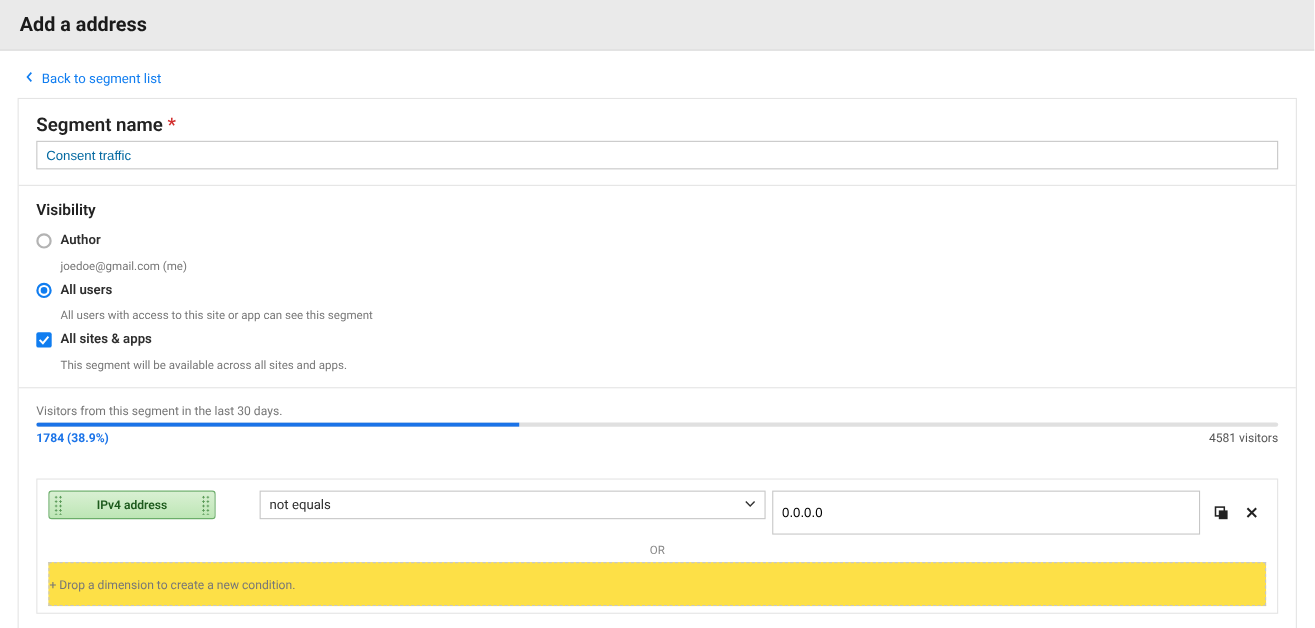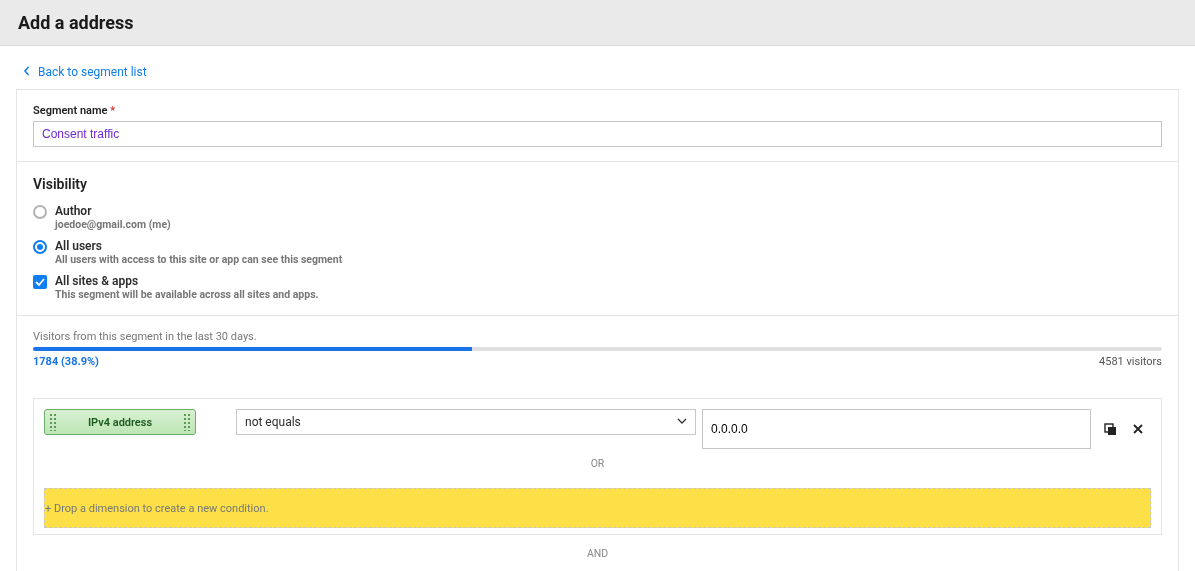--- a/index.html
+++ b/index.html
@@ -38,33 +38,33 @@
     .panel {
       border: 1px solid #e4e4e4;
       background: #fff;
     }
     .panel-section {
       padding: 14px 16px;
       border-bottom: 1px solid #e4e4e4;
     }
     .panel-section:last-child { border-bottom: none; }
     .field-label {
-      font-size: 11px;
+      font-size: 17px;
       font-weight: 600;
       color: #222;
       margin-bottom: 4px;
       display: block;
     }
     .field-label .req { color: #d2302f; }
     .text-input {
       width: 100%;
       border: 1px solid #c7c7c7;
       padding: 5px 8px;
       font-size: 12px;
-      color: #6d28d9;
+      color: #0369a1;
       background: #fff;
       border-radius: 0;
     }
     .visibility-title {
       font-size: 14px;
       font-weight: 600;
       margin-bottom: 12px;
       color: #222;
     }
     .radio-row {
@@ -104,22 +104,22 @@
     }
     .check-outer svg { width: 10px; height: 10px; fill: #fff; }
     .radio-main {
       font-size: 12px;
       font-weight: 600;
       color: #2d2d2d;
     }
     .radio-sub {
       font-size: 10.5px;
       color: #777;
-      font-weight: 700;
-      margin-top: 0;
+      font-weight: 400;
+      margin-top: 10px;
     }
     .stats-section {
       padding: 14px 16px;
     }
     .stats-label {
       font-size: 11px;
       color: #777;
       margin-bottom: 4px;
     }
     .progress-track {
@@ -217,21 +217,21 @@
       display: flex;
       align-items: center;
       justify-content: center;
       cursor: pointer;
     }
     .icon-btn svg { width: 14px; height: 14px; fill: #222; }
     .sep {
       text-align: center;
       font-size: 10.5px;
       color: #888;
-      margin: 8px 0 18px 0;
+      margin: 8px 0 4px 0;
       position: relative;
     }
     .drop-zone {
       border: 1px dashed #c7c7c7;
       background: #fde047;
       height: 40px;
       display: flex;
       align-items: center;
       justify-content: flex-start;
       font-size: 11px;

